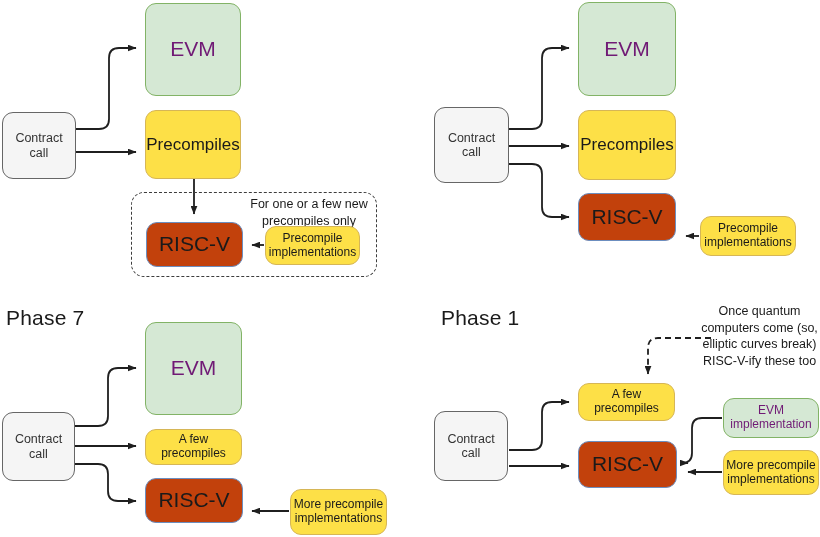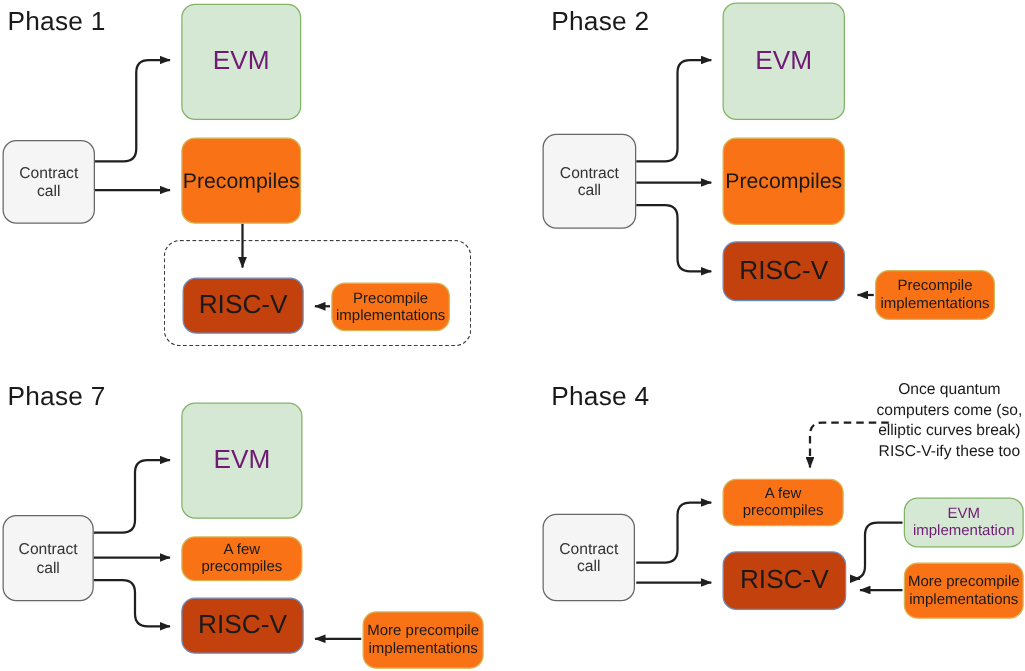--- a/index.html
+++ b/index.html
@@ -34,21 +34,21 @@
     display: flex;
     align-items: center;
     justify-content: center;
     text-align: center;
     border-radius: 11px;
     line-height: 1.15;
     white-space: pre-line;
   }
   .n-gray   { background: #f5f5f5; border: 1.5px solid #666666; color: #333333; }
   .n-green  { background: #d5e8d4; border: 1.5px solid #82b366; color: #701a75; }
-  .n-orange { background: #f97316; border: 1.5px solid #d6b656; color: #1a1a1a; }
+  .n-orange { background: #fde047; border: 1.5px solid #d6b656; color: #1a1a1a; }
   .n-blue   { background: #c2410c; border: 1.5px solid #6c8ebf; color: #1a1a1a; }
   .phase-title {
     position: absolute;
     font-size: 21px;
     color: #1a1a1a;
     letter-spacing: 0.2px;
     white-space: nowrap;
   }
   .annot {
     position: absolute;
@@ -103,38 +103,38 @@
     <path d="M75,464 L98,464 Q108,464 108,474 L108,491 Q108,501 118,501 L136,501" fill="none" stroke="#1f1f1f" stroke-width="1.8" marker-end="url(#arrowhead)"></path>
     <path d="M289,511 L252,511" fill="none" stroke="#1f1f1f" stroke-width="1.8" marker-end="url(#arrowhead)"></path>
 
     <path d="M509,450 L532,450 Q542,450 542,440 L542,412 Q542,402 552,402 L569,402" fill="none" stroke="#1f1f1f" stroke-width="1.8" marker-end="url(#arrowhead)"></path>
     <path d="M509,466 L569,466" fill="none" stroke="#1f1f1f" stroke-width="1.8" marker-end="url(#arrowhead)"></path>
     <path d="M722,418 L702,418 Q692,418 692,428 L692,453 Q692,463 682,463 L688,463" fill="none" stroke="#1f1f1f" stroke-width="1.8" marker-end="url(#arrowhead)"></path>
     <path d="M722,472 L688,472" fill="none" stroke="#1f1f1f" stroke-width="1.8" marker-end="url(#arrowhead)"></path>
     <path d="M711,338 L658,338 Q648,338 648,348 L648,374" fill="none" stroke="#1f1f1f" stroke-width="1.8" stroke-dasharray="6 4" marker-end="url(#arrowheadD)"></path>
   </svg>
 
-  <div class="phase-title" style="left:6px; top:6px;">Phase 1</div>
 
   <div class="node n-gray fs-small" style="left:2px; top:112px; width:74px; height:67px;">Contract
 call</div>
 
   <div class="node n-green fs-big" style="left:145px; top:3px; width:96px; height:93px;">EVM</div>
 
   <div class="node n-orange fs-mid" style="left:145px; top:110px; width:96px; height:69px;">Precompiles</div>
 
   <div class="dashed-group" style="left:131px; top:192px; width:246px; height:85px;"></div>
 
+  <div class="annot" style="left:244px; top:196px; width:130px;">For one or a few new
+precompiles only</div>
 
   <div class="node n-blue fs-big" style="left:146px; top:222px; width:97px; height:45px;">RISC-V</div>
 
   <div class="node n-orange fs-tiny" style="left:265px; top:226px; width:95px; height:39px;">Precompile
 implementations</div>
 
-  <div class="phase-title" style="left:441px; top:6px;">Phase 2</div>
 
   <div class="node n-gray fs-small" style="left:434px; top:107px; width:75px; height:76px;">Contract
 call</div>
 
   <div class="node n-green fs-big" style="left:578px; top:2px; width:98px; height:94px;">EVM</div>
 
   <div class="node n-orange fs-mid" style="left:578px; top:110px; width:98px; height:70px;">Precompiles</div>
 
   <div class="node n-blue fs-big" style="left:578px; top:193px; width:98px; height:48px;">RISC-V</div>
 
@@ -149,21 +149,21 @@
   <div class="node n-green fs-big" style="left:145px; top:322px; width:97px; height:93px;">EVM</div>
 
   <div class="node n-orange fs-tiny" style="left:145px; top:429px; width:97px; height:36px;">A few
 precompiles</div>
 
   <div class="node n-blue fs-big" style="left:145px; top:478px; width:98px; height:45px;">RISC-V</div>
 
   <div class="node n-orange fs-tiny" style="left:290px; top:489px; width:97px; height:46px;">More precompile
 implementations</div>
 
-  <div class="phase-title" style="left:441px; top:306px;">Phase 4</div>
+  <div class="phase-title" style="left:441px; top:306px;">Phase 1</div>
 
   <div class="annot" style="left:697px; top:303px; width:125px;">Once quantum
 computers come (so,
 elliptic curves break)
 RISC-V-ify these too</div>
 
   <div class="node n-gray fs-small" style="left:434px; top:411px; width:74px; height:70px;">Contract
 call</div>
 
   <div class="node n-orange fs-tiny" style="left:578px; top:383px; width:97px; height:38px;">A few

